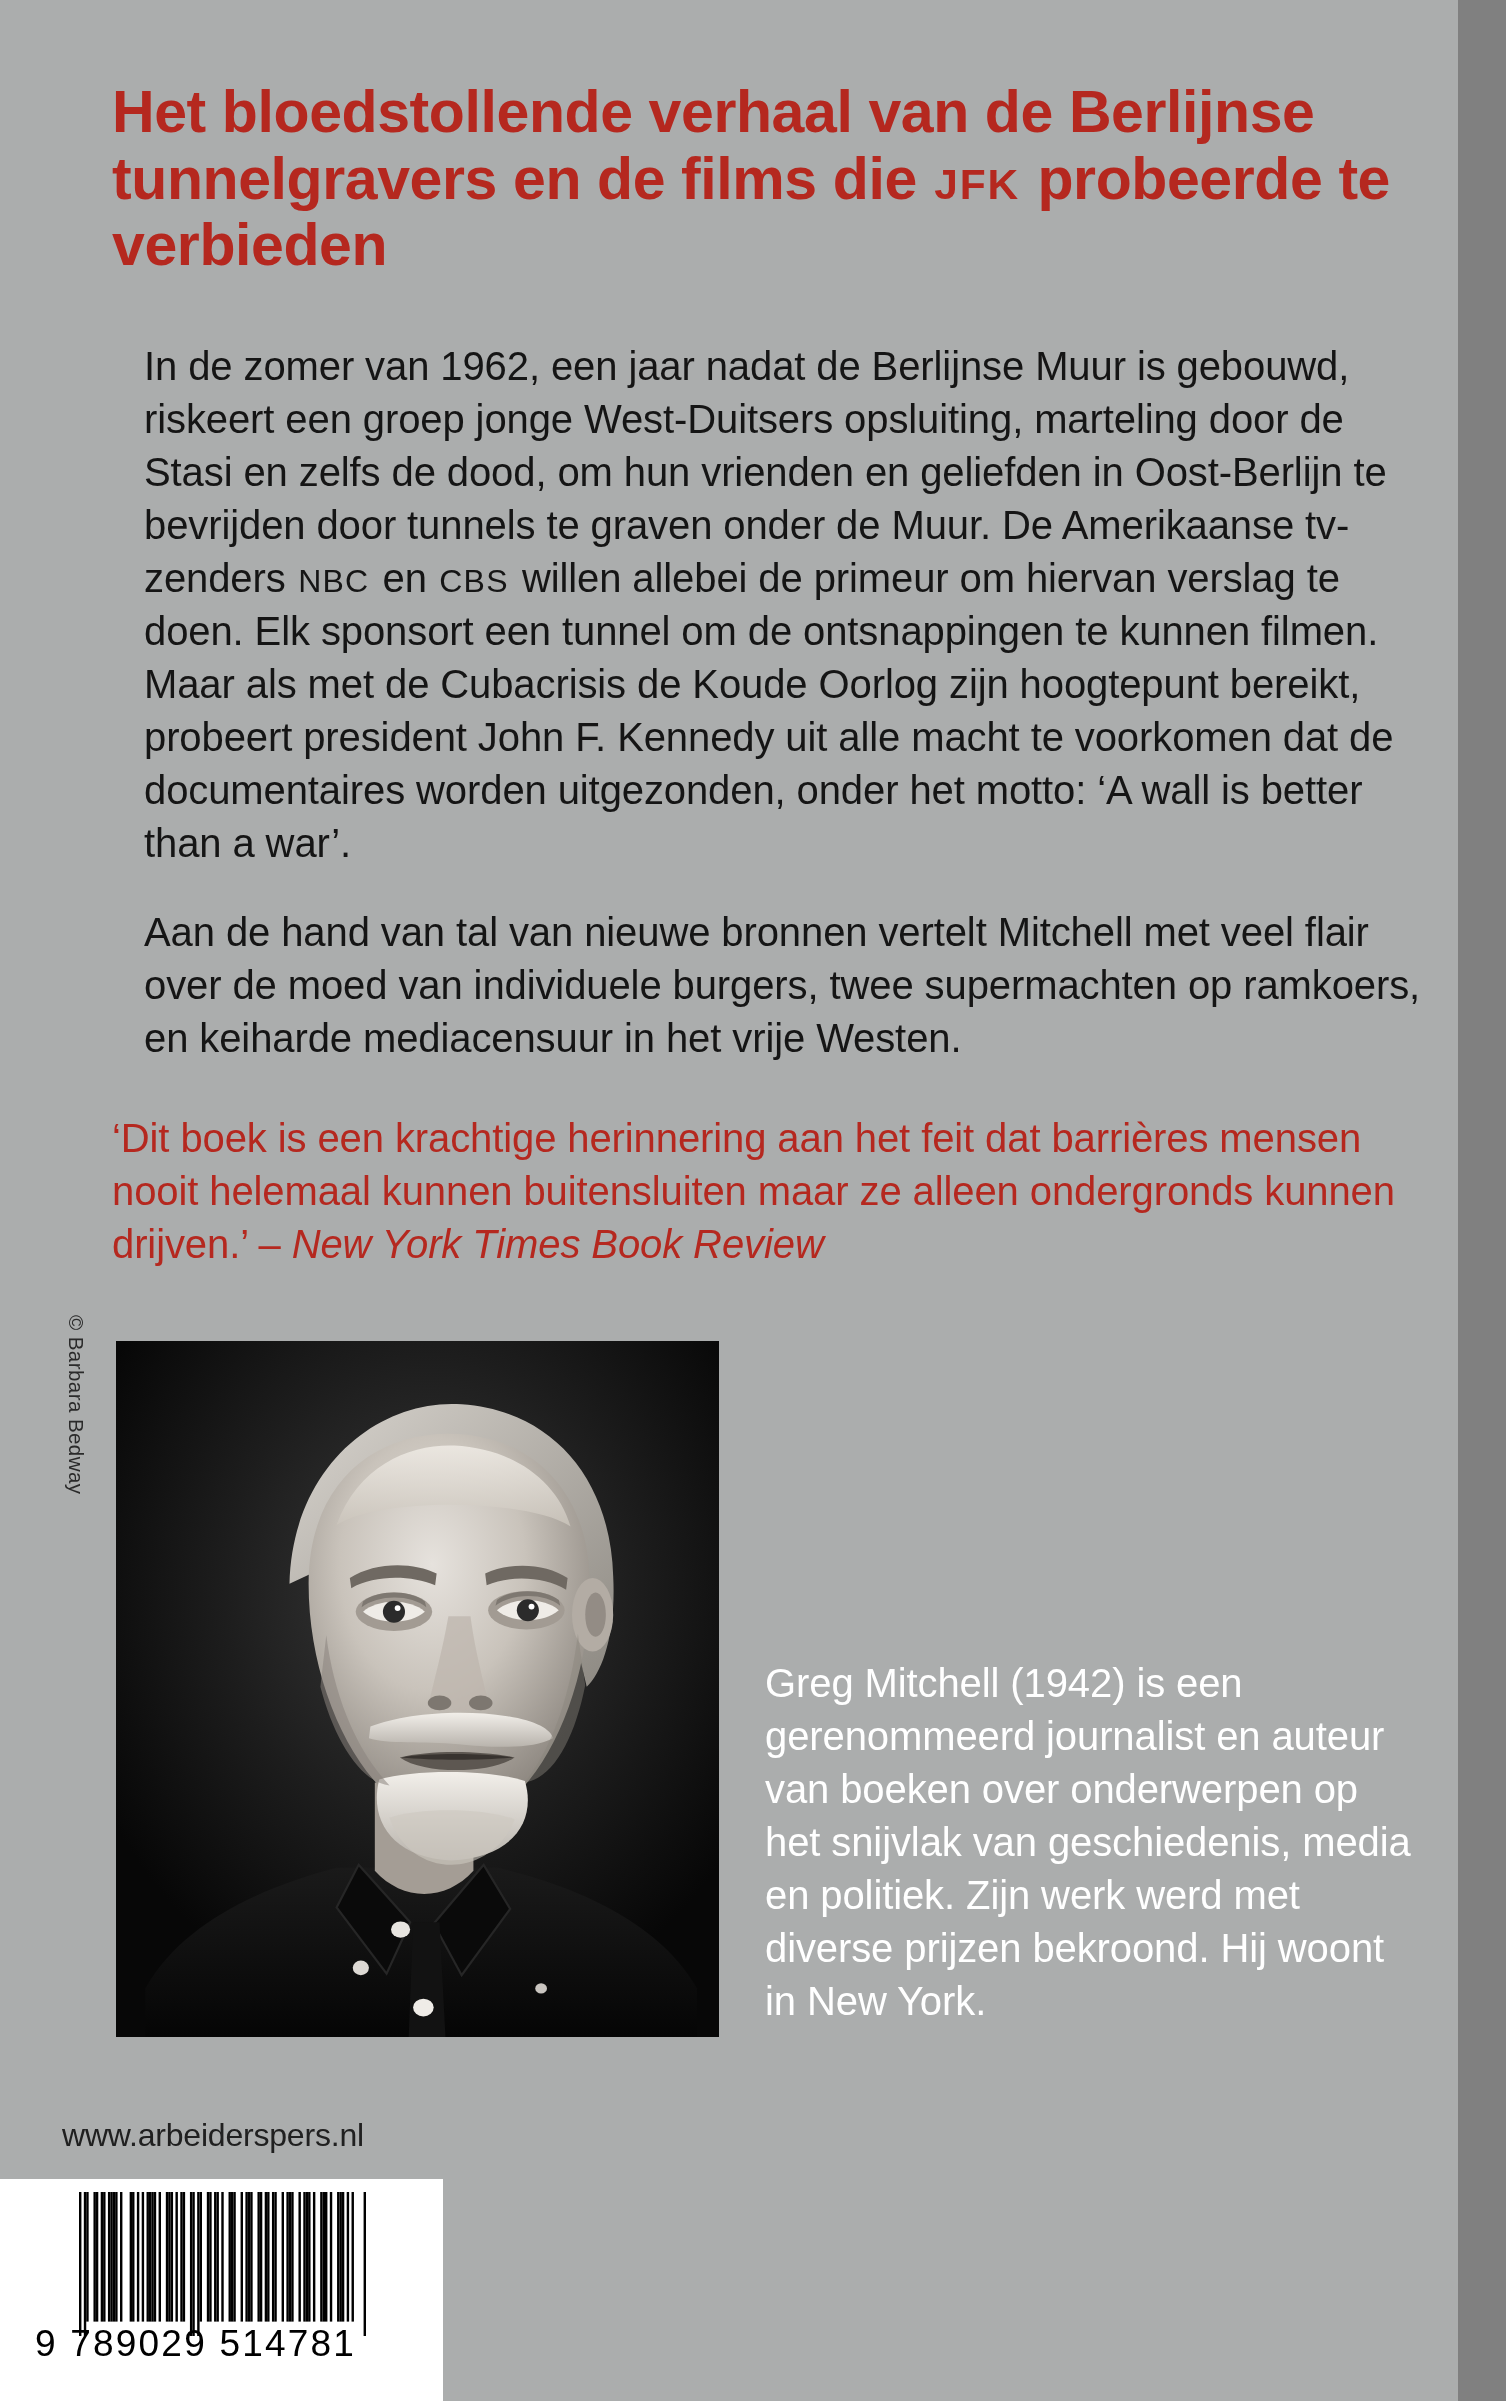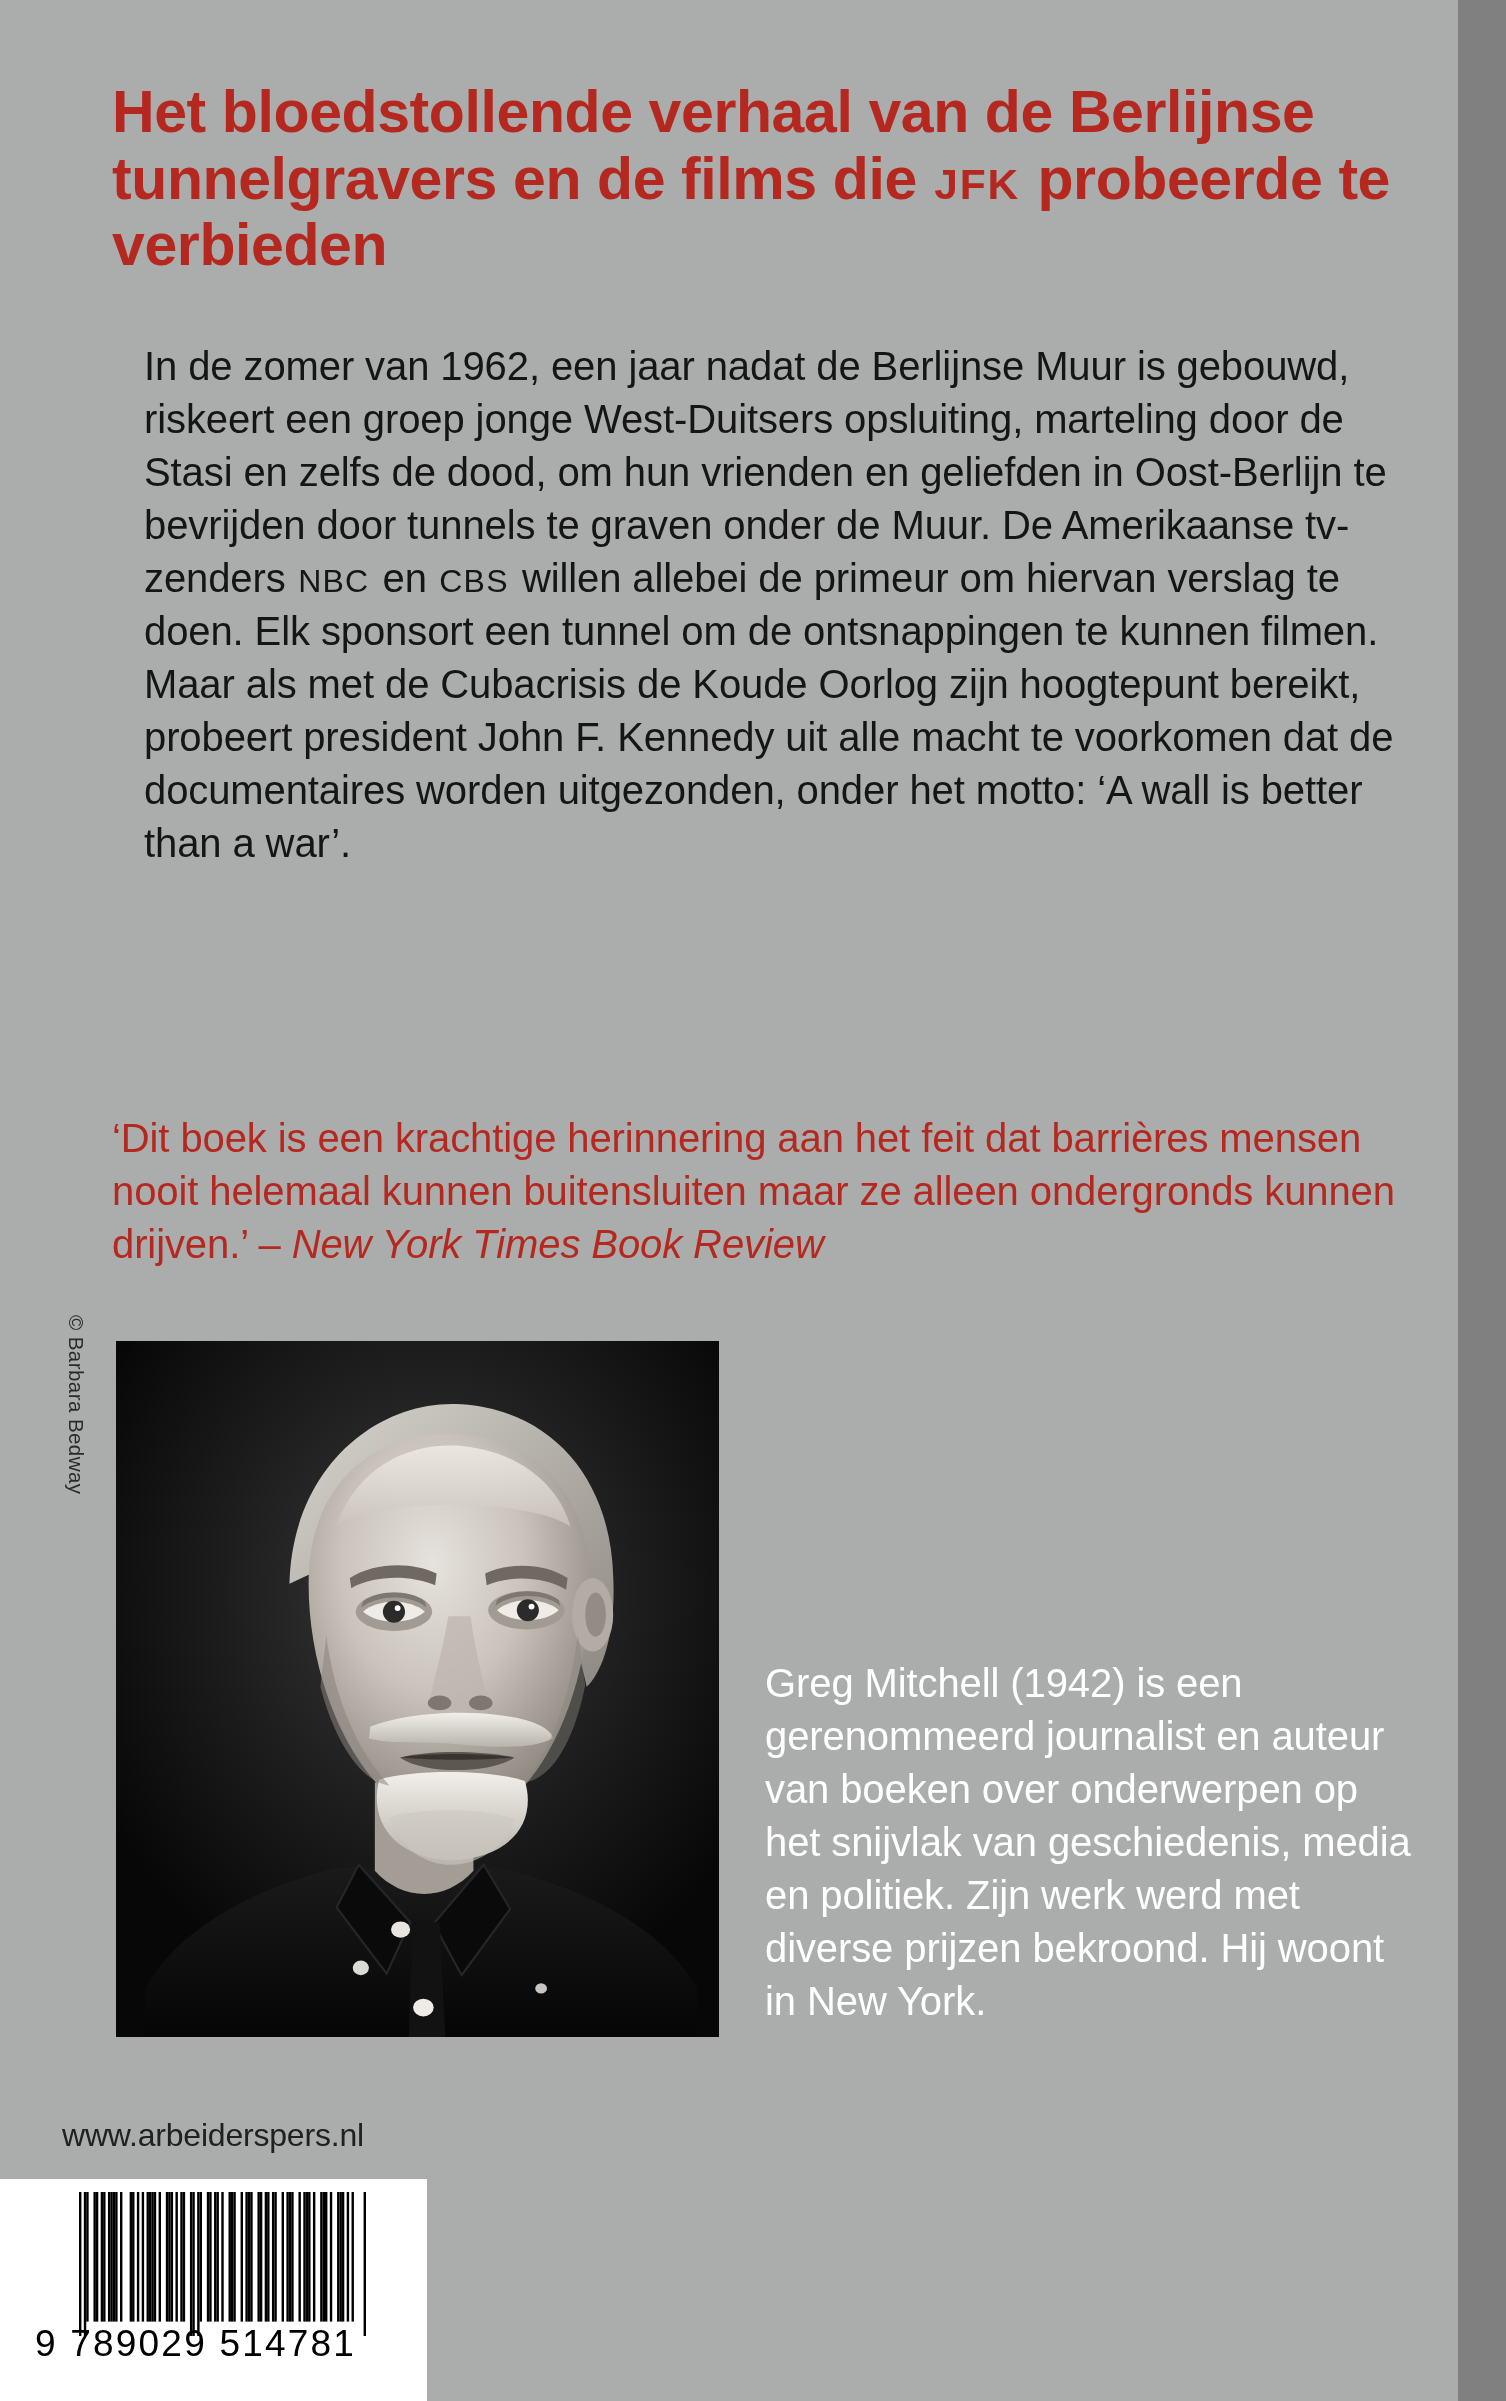--- a/index.html
+++ b/index.html
@@ -123,20 +123,21 @@
   }
 
   
   .barcode-panel {
     position: absolute;
     left: 0px;
     top: 2179px;
     width: 427px;
     height: 222px;
     background: #FFFFFF;
+    padding-left: 16px;
   }
   .barcode-bars {
     position: absolute;
     left: 79px;
     top: 13.2px;
     width: 287px;
     height: 144px;
   }
   .barcode-bars svg { display: block; width: 100%; height: 100%; }
   .barcode-digits {
@@ -159,20 +160,21 @@
   <div class="headline">
     <span>Het bloedstollende verhaal van de Berlijnse</span>
     <span>tunnelgravers en de films die </span><span class="sc">JFK</span><span> probeerde</span>
     <span>te verbieden</span>
   </div>
 
   <div class="body-block" id="para-1">
     <span>In de zomer van 1962, een jaar nadat de Berlijnse Muur is gebouwd, riskeert een groep jonge West-Duitsers opsluiting, marteling door de Stasi en zelfs de dood, om hun vrienden en geliefden in Oost-Berlijn te bevrijden door tunnels te graven onder de Muur. De Amerikaanse tv-zenders </span><span class="sc">NBC</span><span> en </span><span class="sc">CBS</span><span> willen allebei de primeur om hiervan verslag te doen. Elk sponsort een tunnel om de ontsnappingen te kunnen filmen. Maar als met de Cubacrisis de Koude Oorlog zijn hoogtepunt bereikt, probeert president John F. Kennedy uit alle macht te voorkomen dat de documentaires worden uitgezonden, onder het motto: ‘A wall is better than a war’.</span>
   </div>
 
+  <div class="body-block" id="para-2">Aan de hand van tal van nieuwe bronnen vertelt Mitchell met veel flair over de moed van individuele burgers, twee supermachten op ramkoers, en keiharde mediacensuur in het vrije Westen.</div>
 
   <div class="quote-block">
     <span>‘Dit boek is een krachtige herinnering aan het feit dat barrières mensen nooit helemaal kunnen buitensluiten maar ze alleen ondergronds kunnen drijven.’ – </span><span class="src">New York Times Book Review</span>
   </div>
 
   <div class="photo-credit">© Barbara Bedway</div>
 
   <div class="photo-wrap">
     <svg viewBox="0 0 820 946" preserveAspectRatio="xMidYMid slice" aria-hidden="true">
       <defs>

